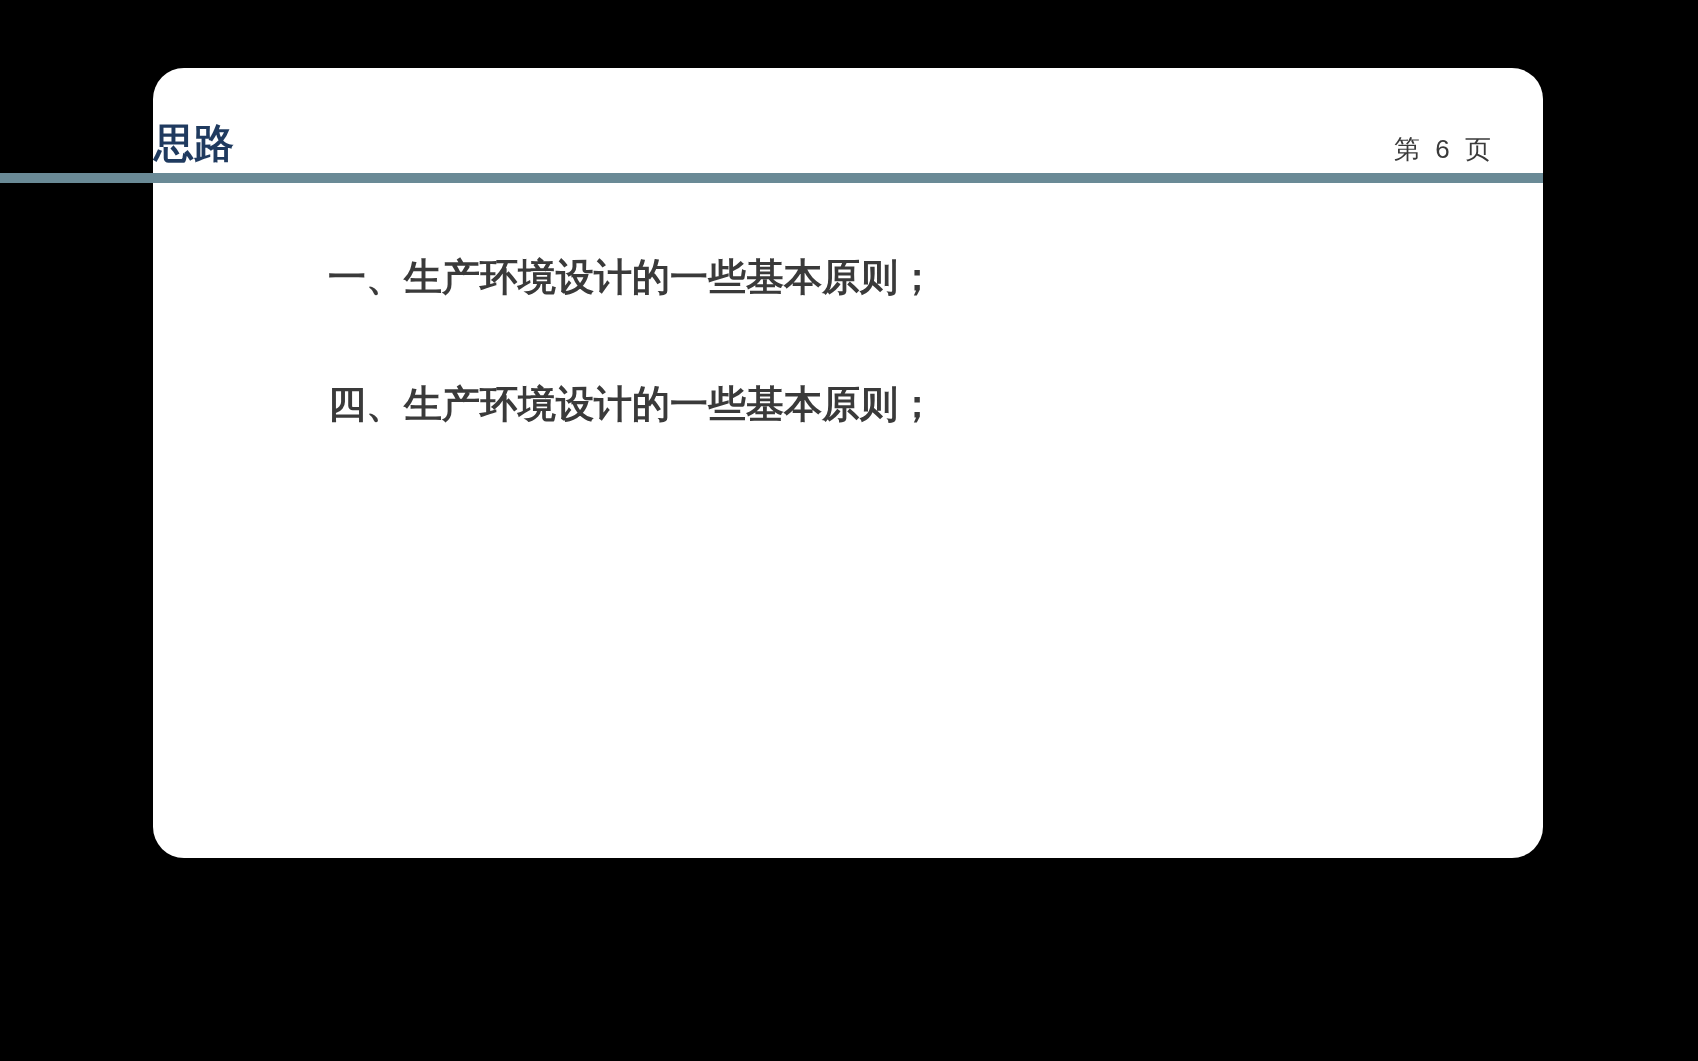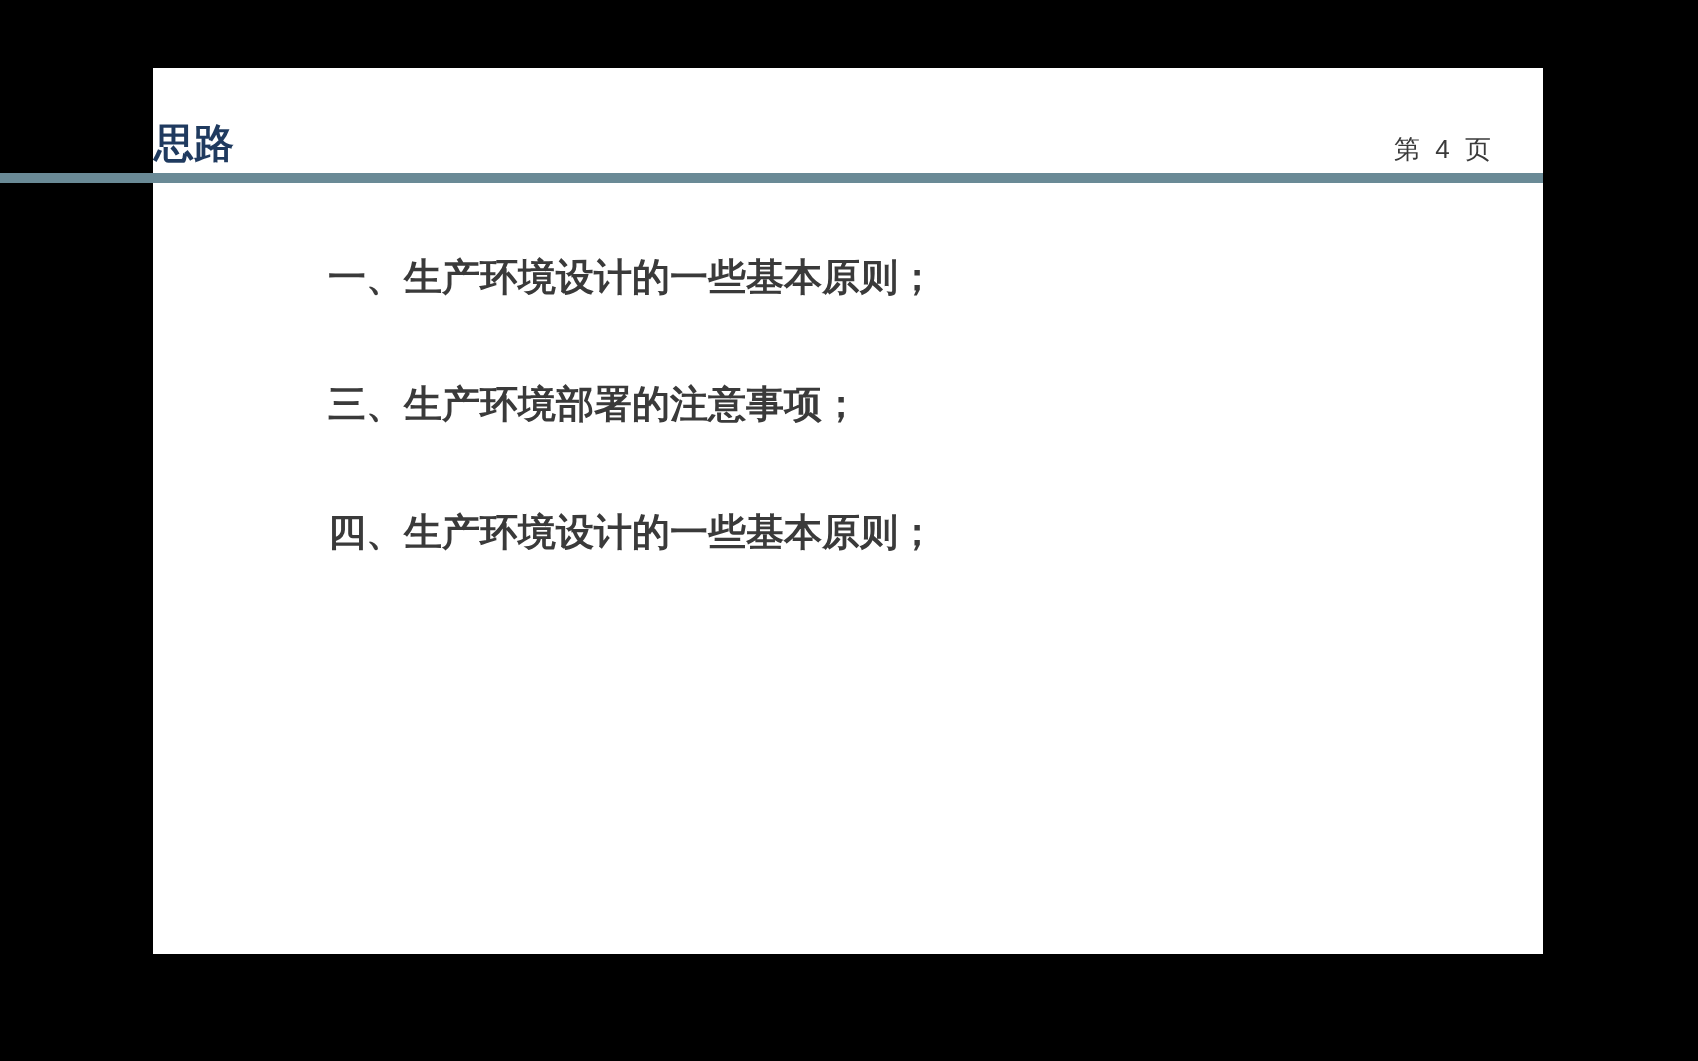--- a/index.html
+++ b/index.html
@@ -12,22 +12,23 @@
       width: 1698px;
       height: 1061px;
       font-family: "Microsoft YaHei", "PingFang SC", "Hiragino Sans GB", sans-serif;
       overflow: hidden;
     }
     .slide-container {
       position: absolute;
       top: 68px;
       left: 153px;
       width: 1390px;
-      height: 886px;
+      height: 790px;
       background-color: #ffffff;
+      border-radius: 31px;
     }
     .header {
       display: flex;
       justify-content: space-between;
       align-items: flex-end;
       padding: 48px 48px 0 48px;
       margin-left: -95px;
       width: calc(100% + 95px);
     }
     .title {
@@ -62,21 +63,20 @@
       margin-bottom: 78px;
       line-height: 1.3;
     }
   </style>
 </head>
 <body>
 
 <div class="slide-container">
   <div class="header">
     <div class="title">思路</div>
-    <div class="page-number">第 4 页</div>
+    <div class="page-number">第 6 页</div>
   </div>
   <div class="divider"></div>
   <div class="content">
     <div class="item">一、生产环境设计的一些基本原则；</div>
-    <div class="item">三、生产环境部署的注意事项；</div>
     <div class="item">四、生产环境设计的一些基本原则；</div>
   </div>
 </div>
 
 </body></html>

